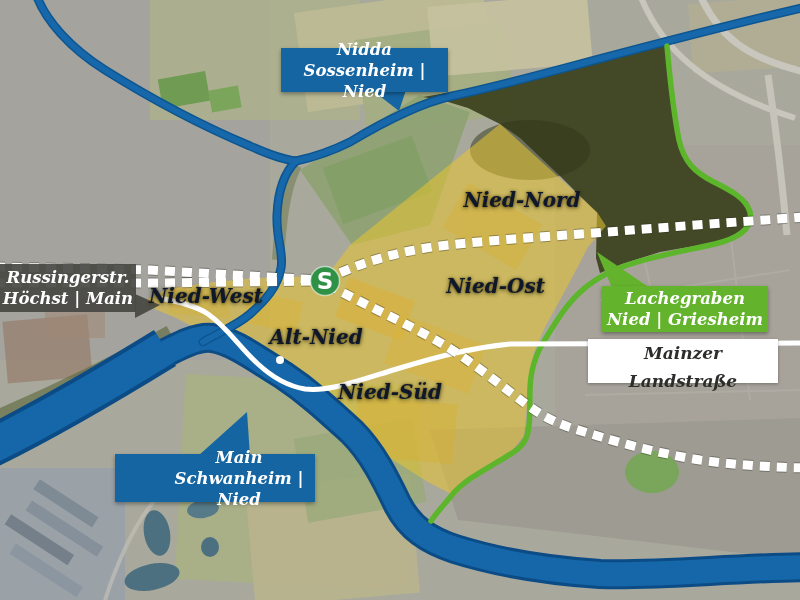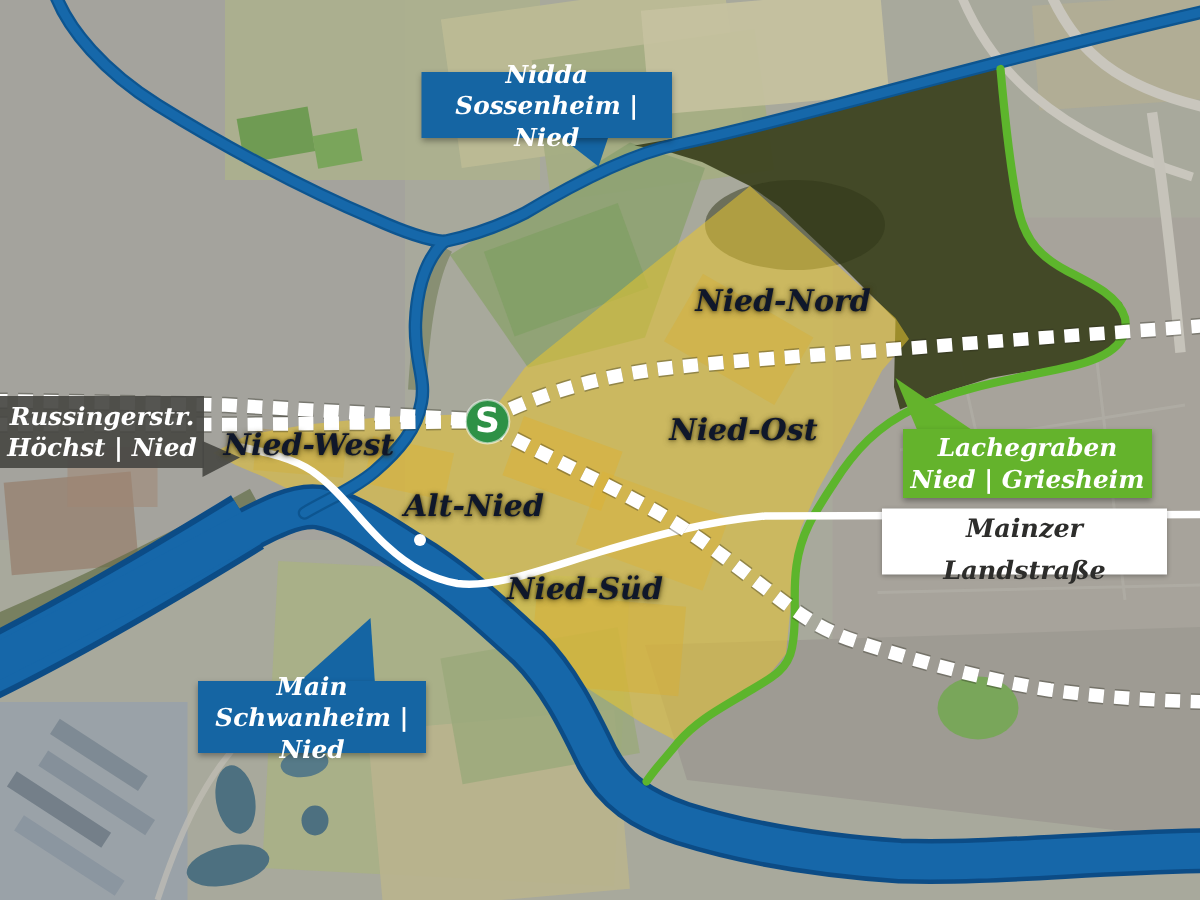--- a/index.html
+++ b/index.html
@@ -134,29 +134,29 @@
   </g>
 </svg>
 
   <div class="callout blue" style="left:281px;top:48px;width:167px;height:44px;">
     <span>Nidda</span>
     <span>Sossenheim | Nied</span>
   </div>
 
   <div class="callout dark" style="left:0;top:264px;width:136px;height:48px;">
     <span>Russingerstr.</span>
-    <span>Höchst | Nied</span>
+    <span>Höchst | Main</span>
   </div>
 
   <div class="callout green" style="left:602px;top:286px;width:166px;height:46px;">
     <span>Lachegraben</span>
     <span>Nied | Griesheim</span>
   </div>
 
-  <div class="callout blue" style="left:132px;top:454px;width:152px;height:48px;">
+  <div class="callout blue" style="left:115px;top:454px;width:152px;height:48px;padding-left:48px;">
     <span>Main</span>
     <span>Schwanheim | Nied</span>
   </div>
 
   <div class="roadlabel" style="left:588px;top:339px;width:190px;height:44px;">Mainzer Landstraße</div>
 
   <div class="district" style="left:447px;top:188px;">Nied-Nord</div>
   <div class="district" style="left:395px;top:274px;text-align:right;">Nied-Ost</div>
   <div class="district" style="left:131px;top:284px;">Nied-West</div>
   <div class="district" style="left:241px;top:325px;">Alt-Nied</div>

